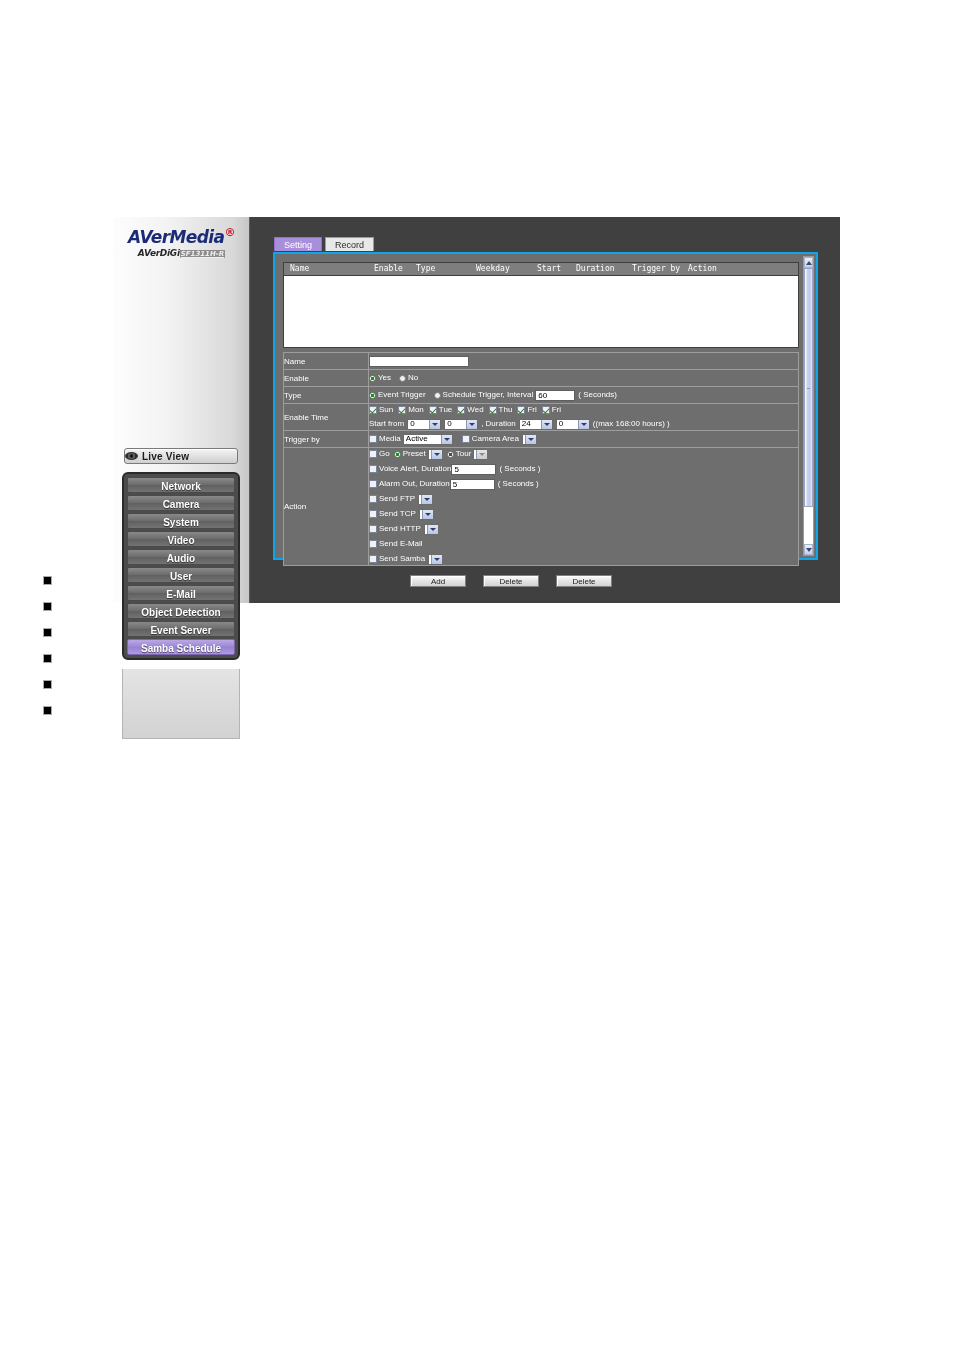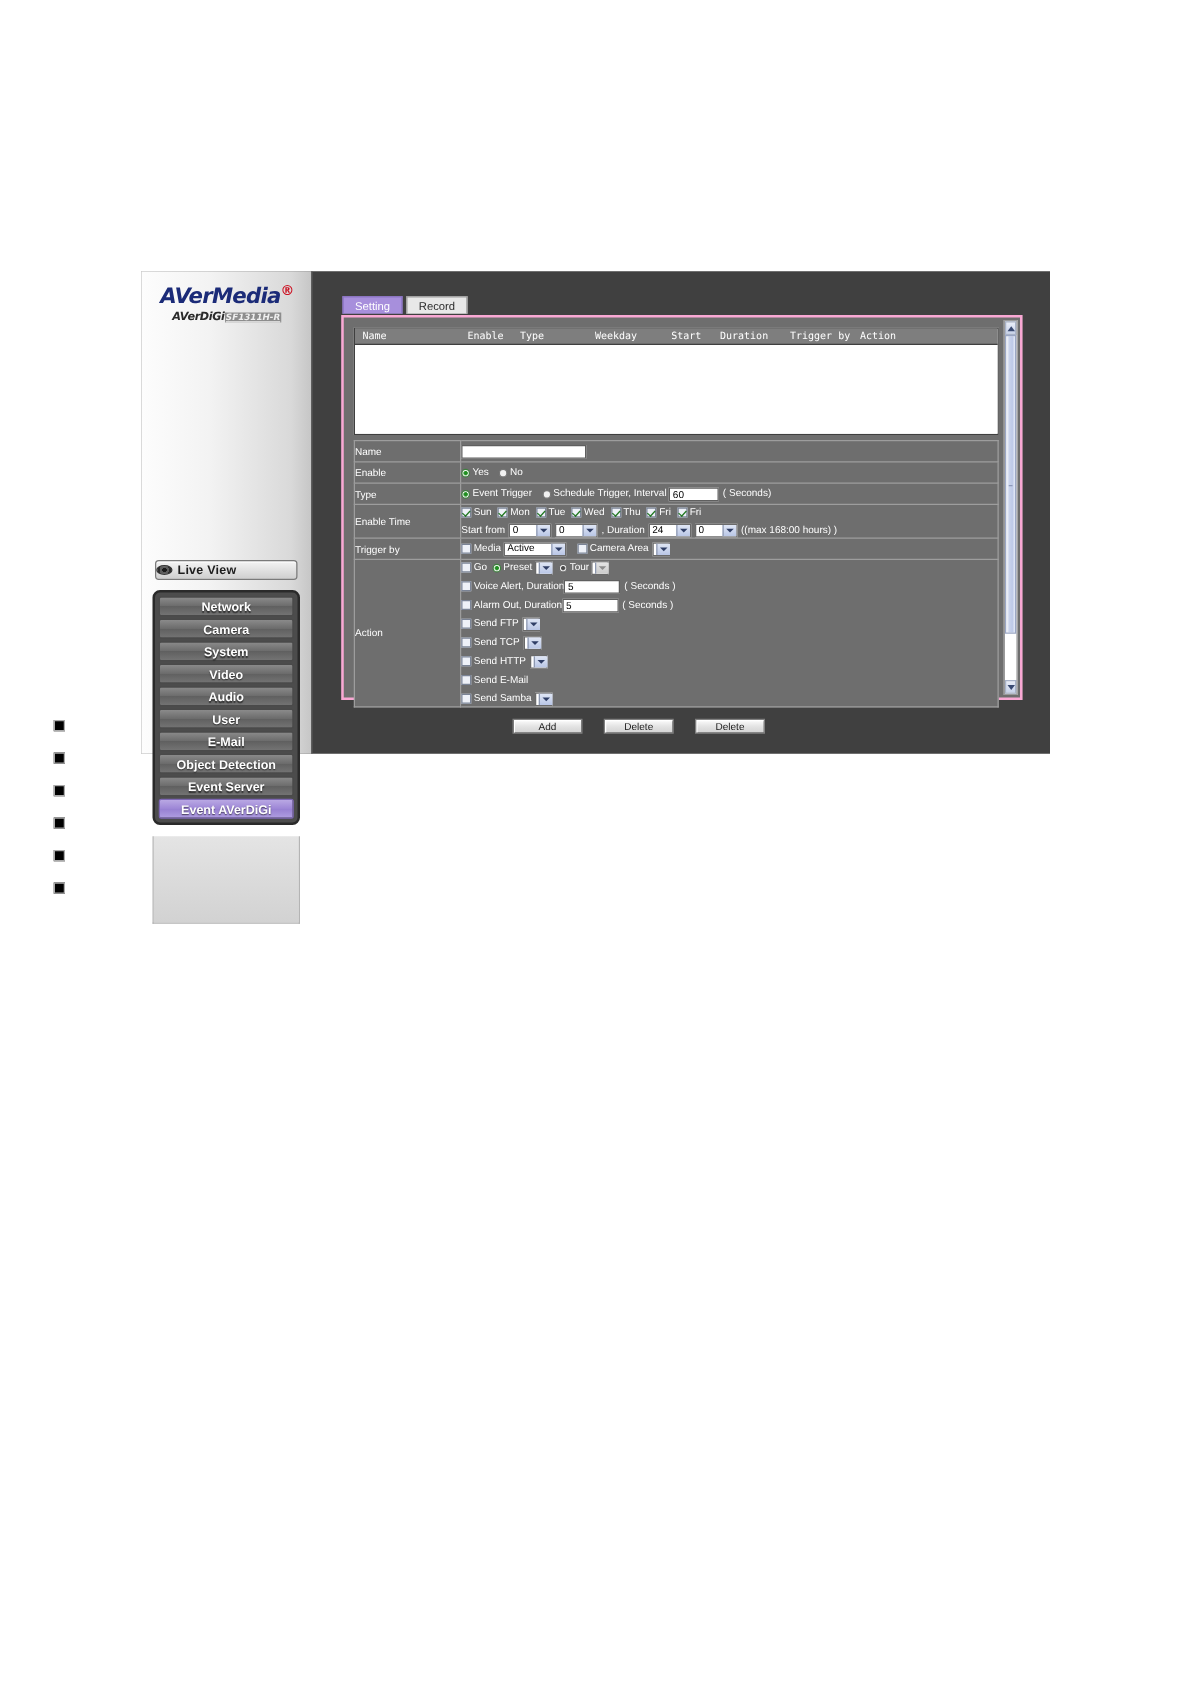--- a/index.html
+++ b/index.html
@@ -183,21 +183,21 @@
     border-color: #8b74c4;
   }
 
   #panel {
     position: absolute;
     left: 23px;
     top: 35px;
     width: 545px;
     height: 308px;
     background: #6e6e6e;
-    border: 2px solid #f9a8d4;
+    border: 2px solid #0ea5e9;
     box-sizing: border-box;
   }
 
   
   #list-area {
     position: absolute;
     left: 8px;
     top: 8px;
     width: 516px;
     height: 86px;
@@ -481,21 +481,21 @@
       <div class="menu-item">
           <span>E-Mail</span>
         </div>
       <div class="menu-item">
           <span>Object Detection</span>
         </div>
       <div class="menu-item">
           <span>Event Server</span>
         </div>
       <div class="menu-item active">
-          <span>Event AVerDiGi</span>
+          <span>Samba Schedule</span>
         </div>
     </div>
 
     <div id="sidebar-blank"></div>
   </div>
 
   <div id="content">
 
     <div id="tabs">
       <div class="tab selected">

